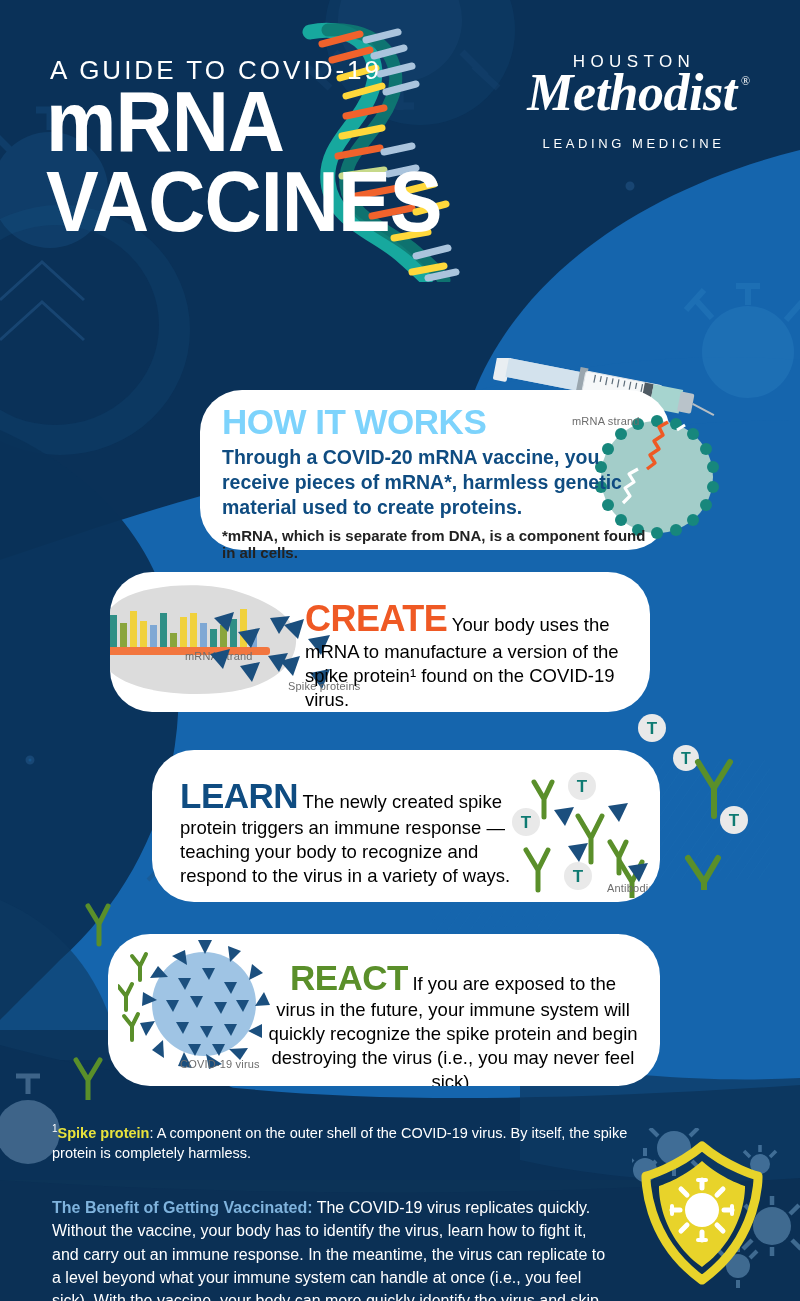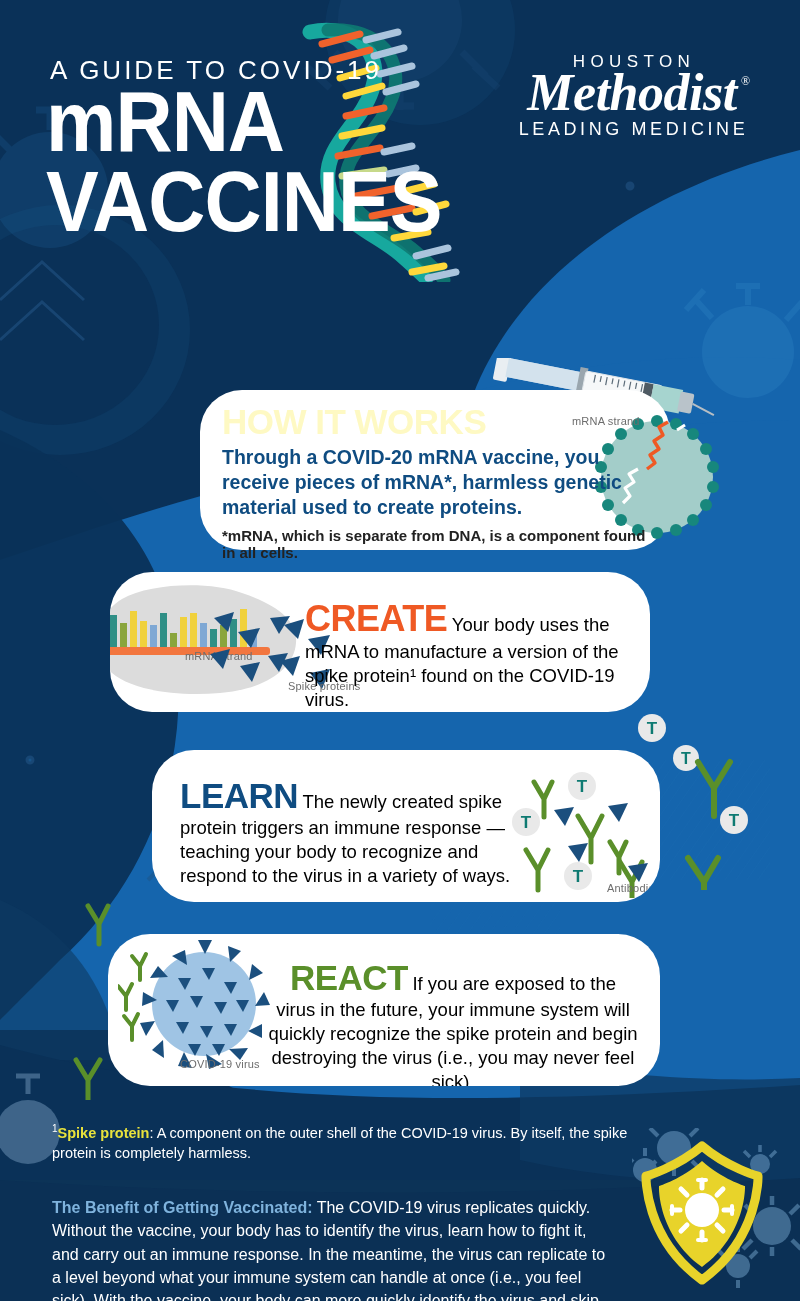--- a/index.html
+++ b/index.html
@@ -53,39 +53,39 @@
     font-family:"Liberation Serif", serif;
     font-size:52px; font-style:italic; font-weight:bold;
     line-height:0.95; letter-spacing:-0.5px; margin-top:-4px;
     position:relative; display:inline-block;
   }
   .logo .reg {
     font-size:12px; font-style:normal; vertical-align:super;
     position:absolute; right:-13px; top:8px; font-weight:normal;
   }
   .logo .leading {
-    font-size:18px; letter-spacing:3.6px; font-weight:400; margin-top:2px;
+    font-size:13px; letter-spacing:3.6px; font-weight:400; margin-top:19px;
     font-family:"Liberation Sans", sans-serif; padding-left:3px;
   }
 
   
   .card {
     position:absolute;
     background:#ffffff;
     border-radius:42px;
     overflow:hidden;
   }
   .card-text { position:absolute; }
 
   .h-title {
     font-weight:bold;
     font-family:"Liberation Sans", sans-serif;
     display:inline;
   }
-  .t-how   { color:#fef9c3; font-size:35px; letter-spacing:-0.5px;text-align:center; }
+  .t-how   { color:#7dd3fc; font-size:35px; letter-spacing:-0.5px;text-align:center; }
   .t-create{ color:#ef5924; font-size:36px; letter-spacing:-0.5px; }
   .t-learn { color:#0f4c81; font-size:35px; letter-spacing:-0.5px; }
   .t-react { color:#5a8f2a; font-size:35px; letter-spacing:-0.5px; }
 
   .body-navy {
     color:#0f4c81; font-size:19.5px; line-height:1.28; font-weight:bold;
     font-family:"Liberation Sans", sans-serif;
   }
   .body-dark {
     color:#000000; font-size:18.5px; line-height:1.3; font-weight:normal;

